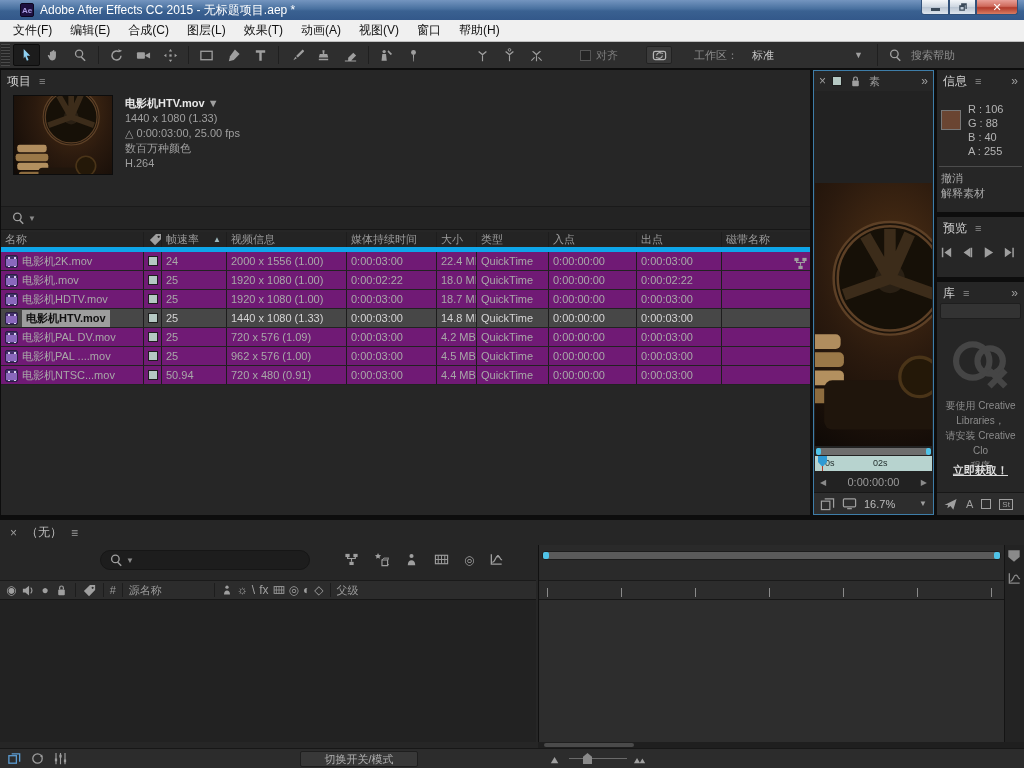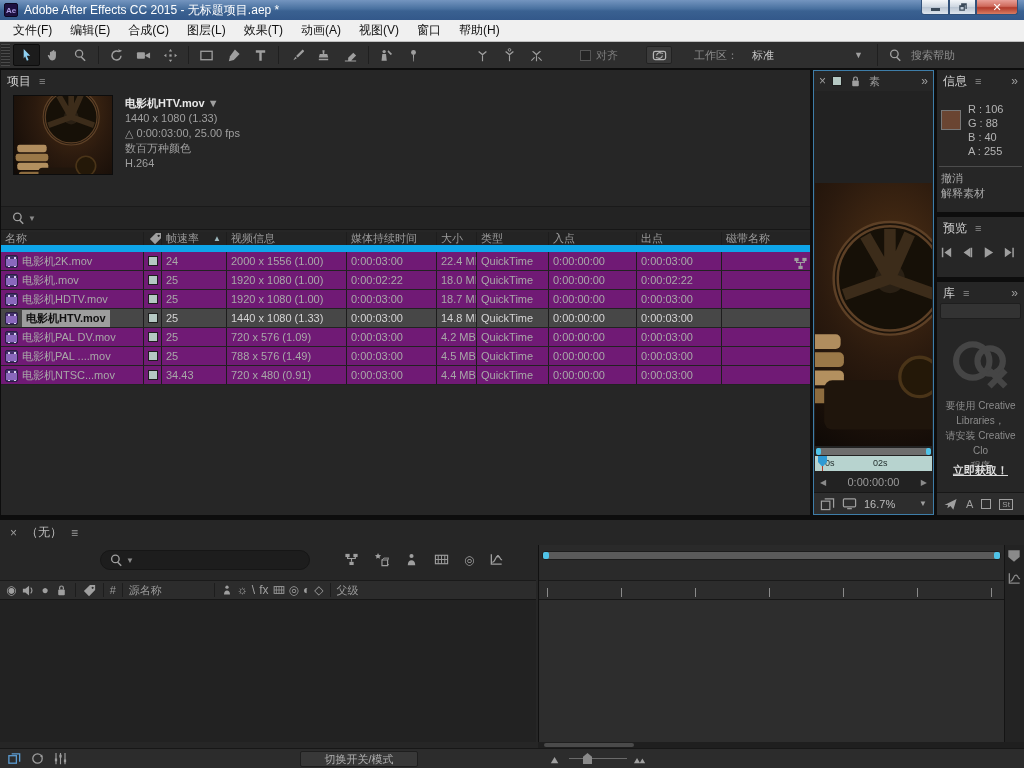--- a/index.html
+++ b/index.html
@@ -1,19 +1,19 @@
 <!DOCTYPE html>
 <html><head>
 <meta charset="utf-8">
 <style>
   *{margin:0;padding:0;box-sizing:border-box;font-family:"Liberation Sans","DejaVu Sans",sans-serif;}
   html,body{width:1024px;height:768px;overflow:hidden;background:#0d0d0d;}
   #app{position:relative;width:1024px;height:768px;background:#0d0d0d;font-size:11px;color:#b0b0b0;}
   
-  #titlebar{position:absolute;left:0;top:0;width:1024px;height:20px;background:linear-gradient(180deg,#7495bf 0%,#48709f 45%,#3a6191 55%,#33588a 100%);display:flex;align-items:center;padding-left:4px;}
+  #titlebar{position:absolute;left:0;top:0;width:1024px;height:20px;background:linear-gradient(180deg,#7495bf 0%,#48709f 45%,#3a6191 55%,#33588a 100%);display:flex;align-items:center;padding-left:20px;}
   #aebadge{width:14px;height:14px;background:#1d1040;border:1px solid #0c0620;color:#a79ae0;font-size:8px;font-weight:bold;display:flex;align-items:center;justify-content:center;border-radius:2px;}
   #wtitle{color:#fff;font-size:12px;margin-left:6px;text-shadow:0 1px 2px #1c3least,0 1px 2px rgba(10,30,60,.8);}
   #winbtns{position:absolute;right:6px;top:0;display:flex;}
   .wbtn{height:15px;border:1px solid #31517a;border-top:none;display:flex;align-items:center;justify-content:center;background:linear-gradient(180deg,#f4f7fa,#cdd6e0 50%,#b8c4d2 50%,#dfe6ee);color:#3a4a5a;font-size:9px;}
   .wbtn.min{width:28px;border-radius:0 0 0 3px;}
   .wbtn.max{width:27px;}
   .wbtn.close{width:42px;border-radius:0 0 3px 0;background:linear-gradient(180deg,#e89f97,#cf6a5c 45%,#b13a2b 55%,#d97c62);color:#fff;font-weight:bold;font-size:11px;}
   .minbar{width:9px;height:3px;background:#3a4a5a;margin-top:5px;}
   #menubar{position:absolute;left:0;top:20px;width:1024px;height:22px;background:#f0f0f0;border-bottom:1px solid #bfbfbf;display:flex;align-items:center;padding-left:4px;color:#111;font-size:12px;}
   .mitem{padding:0 9px;line-height:21px;}
@@ -42,21 +42,21 @@
   .phead{height:22px;display:flex;align-items:center;padding:0 6px;color:#cfcfcf;font-size:12px;}
   .phead .menu{margin-left:8px;color:#8f8f8f;font-size:11px;}
   .phead .chev{margin-left:auto;color:#9f9f9f;font-size:12px;}
   
   #project{left:1px;top:70px;width:809px;height:445px;}
   #pvthumb{position:absolute;left:12px;top:25px;width:100px;height:80px;border:1px solid #0c0c0c;}
   #pvinfo{position:absolute;left:124px;top:26px;line-height:15px;color:#9f9f9f;}
   #pvname{color:#e8e8e8;font-weight:bold;}
   #psearch{position:absolute;left:0;top:136px;width:809px;height:24px;background:#232323;border-top:1px solid #1a1a1a;border-bottom:1px solid #161616;display:flex;align-items:center;padding-left:10px;}
   #psearch .sdd{font-size:8px;color:#8a8a8a;margin-left:2px;}
-  #phdr{position:absolute;left:0;top:162px;width:809px;height:20px;background:#242424;border-bottom:7px solid #0ea5e9;display:flex;color:#9a9a9a;}
+  #phdr{position:absolute;left:0;top:162px;width:809px;height:20px;background:#242424;border-bottom:5px solid #0ea5e9;display:flex;color:#9a9a9a;}
   .c{display:flex;align-items:center;padding-left:4px;overflow:hidden;white-space:nowrap;border-left:1px solid #1d1d1d;height:100%;}
   .c.first{border-left:none;}
   .w-name{width:142px;}.w-tag{width:18px;}.w-rate{width:65px;}.w-info{width:120px;}.w-dur{width:90px;}.w-size{width:40px;}.w-type{width:72px;}.w-in{width:88px;}.w-out{width:85px;}.w-tape{flex:1;}
   #phdr .sort{color:#9db8bd;font-size:8px;margin-left:14px;}
   #prows{position:absolute;left:0;top:182px;width:809px;}
   .prow{display:flex;height:19px;color:#a8a8a8;border-bottom:1px solid #222;background:#701a75;}
   .prow.sel{background:#474747;color:#d5d5d5;}
   .nm{margin-left:4px;}
   .prow.sel .nm{background:#9e9e9e;color:#101010;font-weight:bold;padding:1px 4px;}
   .movicon{width:13px;height:13px;display:inline-block;border-radius:2px;border:1px solid #2a1f42;background:
@@ -507,39 +507,39 @@
           <span class="c first w-name">
             <span class="icw">
               <span class="movicon"></span>
             </span>
             <span class="nm">电影机PAL ....mov</span>
           </span>
           <span class="c w-tag">
             <span class="mintsq"></span>
           </span>
           <span class="c w-rate">25</span>
-          <span class="c w-info">788 x 576 (1.49)</span>
+          <span class="c w-info">962 x 576 (1.00)</span>
           <span class="c w-dur">0:00:03:00</span>
           <span class="c w-size">4.5 MB</span>
           <span class="c w-type">QuickTime</span>
           <span class="c w-in">0:00:00:00</span>
           <span class="c w-out">0:00:03:00</span>
           <span class="c w-tape"></span>
         </div>
         <div class="prow">
           <span class="c first w-name">
             <span class="icw">
               <span class="movicon"></span>
             </span>
             <span class="nm">电影机NTSC...mov</span>
           </span>
           <span class="c w-tag">
             <span class="mintsq"></span>
           </span>
-          <span class="c w-rate">34.43</span>
+          <span class="c w-rate">50.94</span>
           <span class="c w-info">720 x 480 (0.91)</span>
           <span class="c w-dur">0:00:03:00</span>
           <span class="c w-size">4.4 MB</span>
           <span class="c w-type">QuickTime</span>
           <span class="c w-in">0:00:00:00</span>
           <span class="c w-out">0:00:03:00</span>
           <span class="c w-tape"></span>
         </div>
       </div>
     <span id="netic" class="icw">

